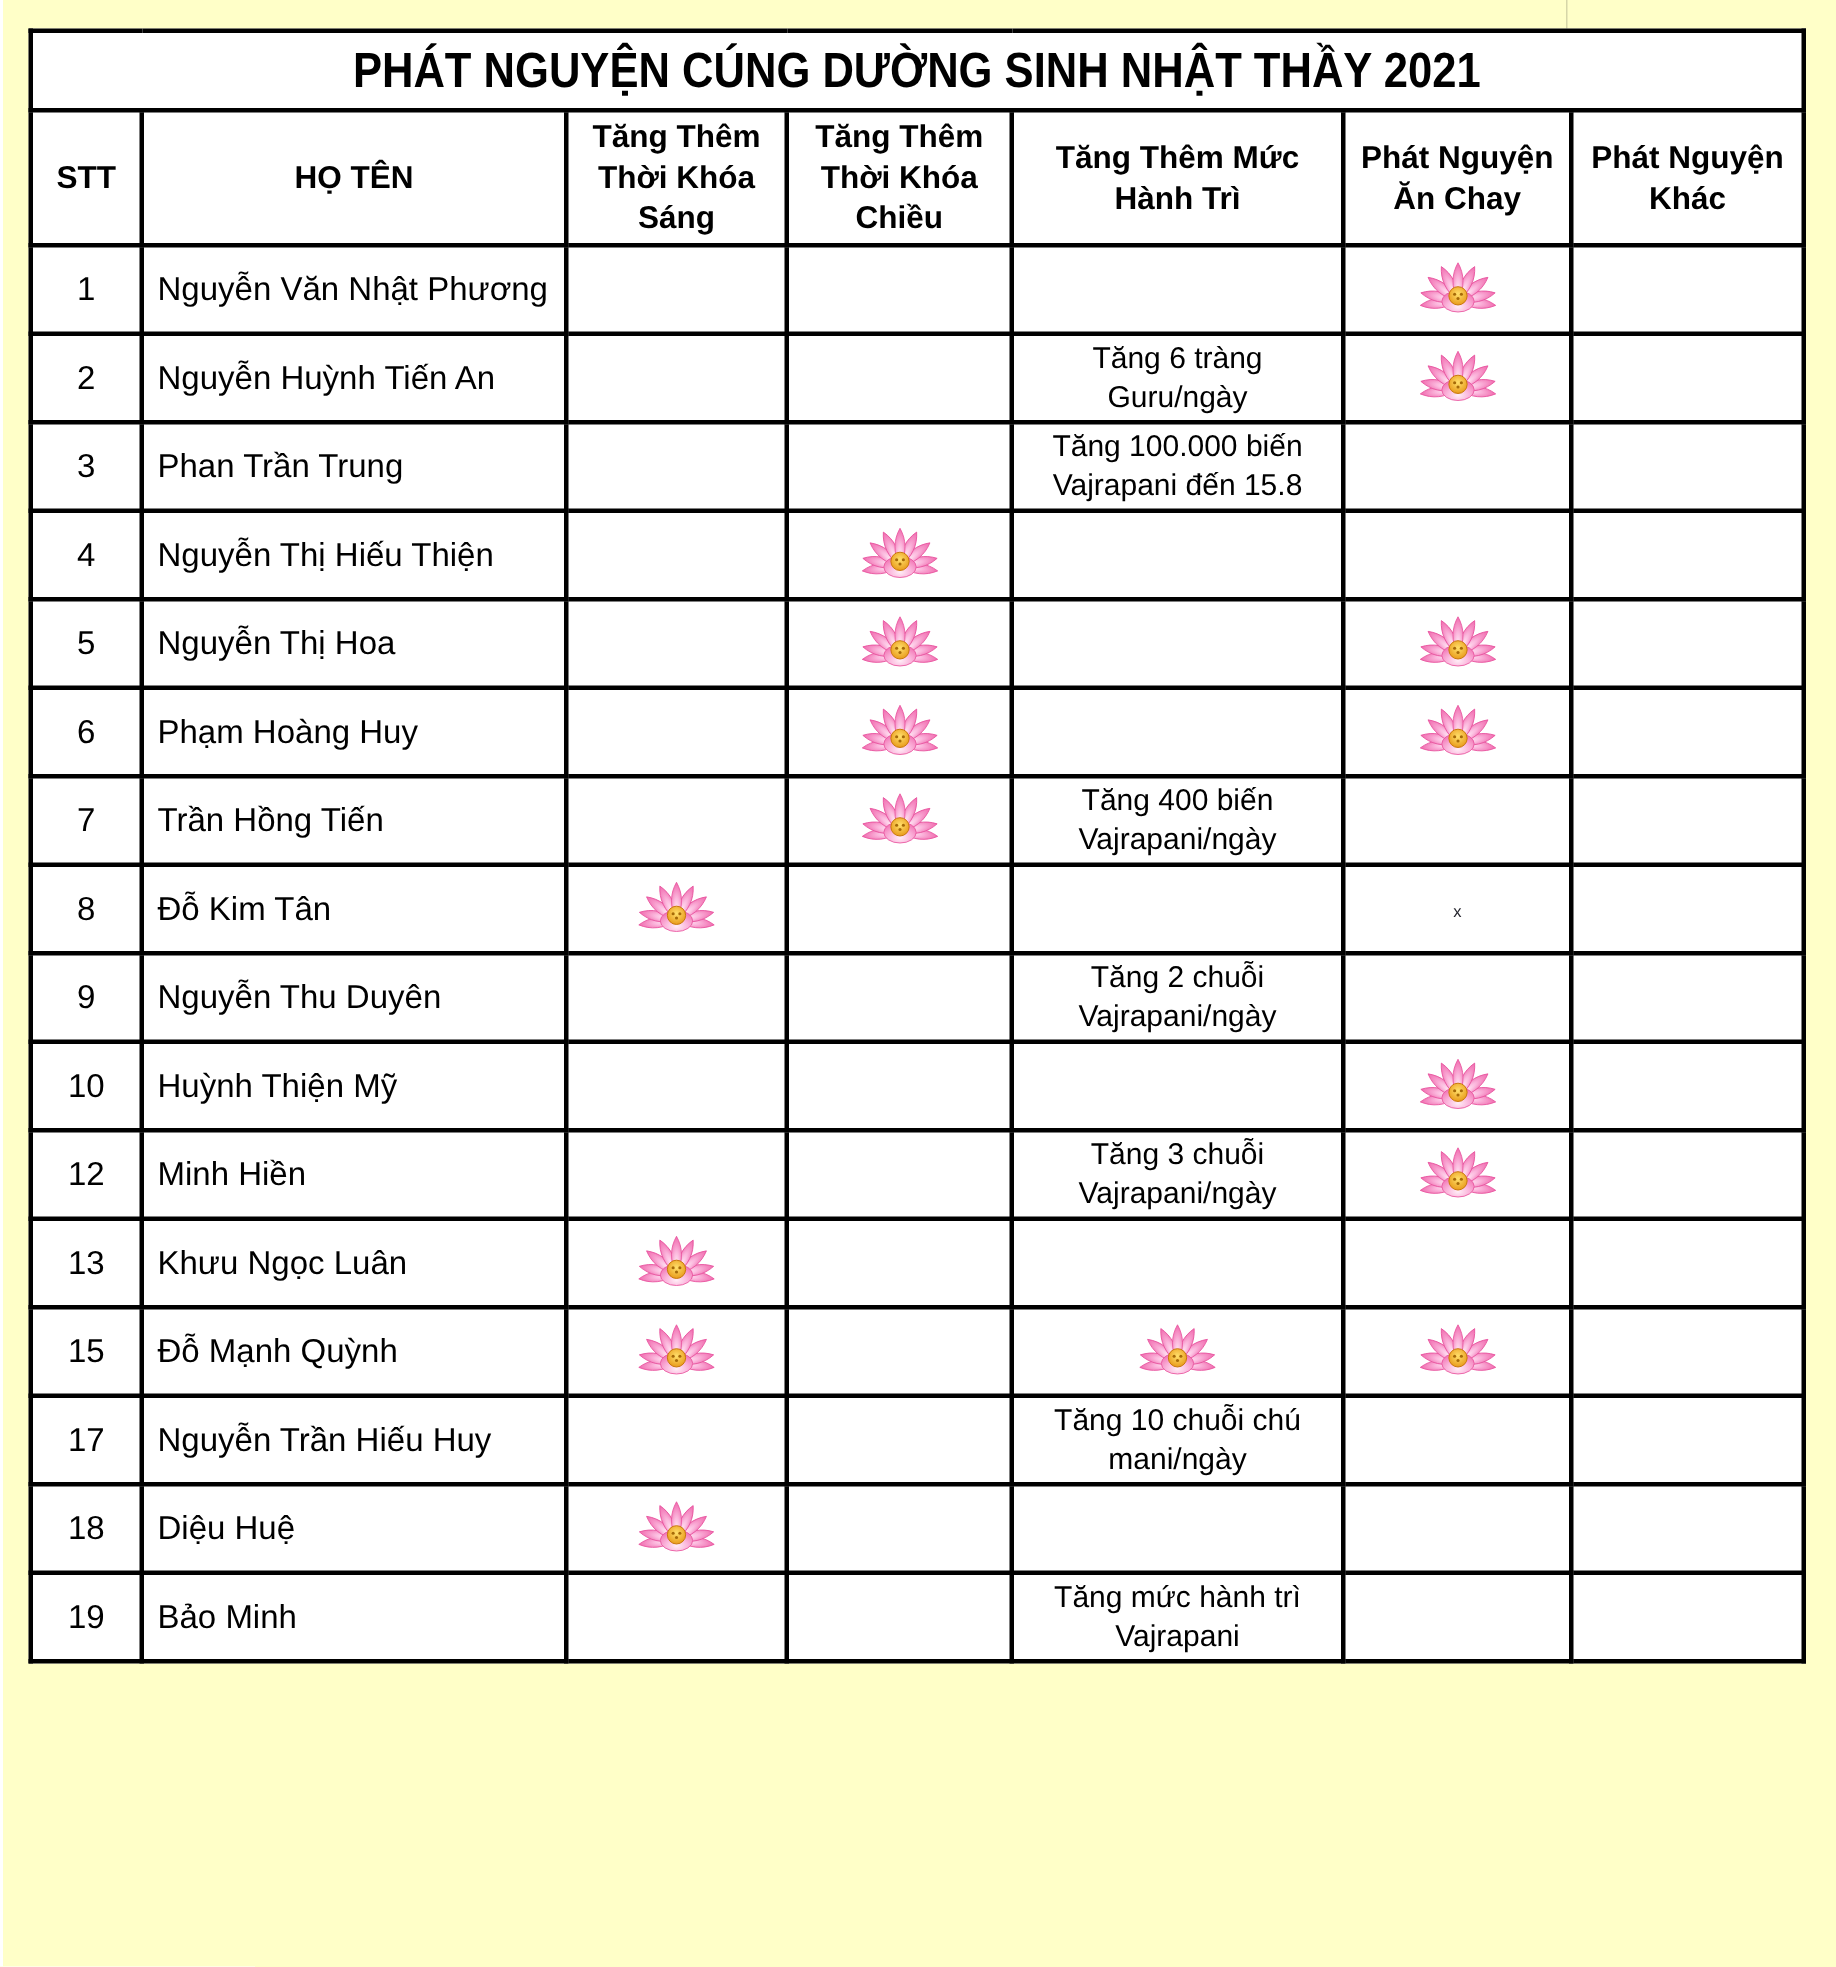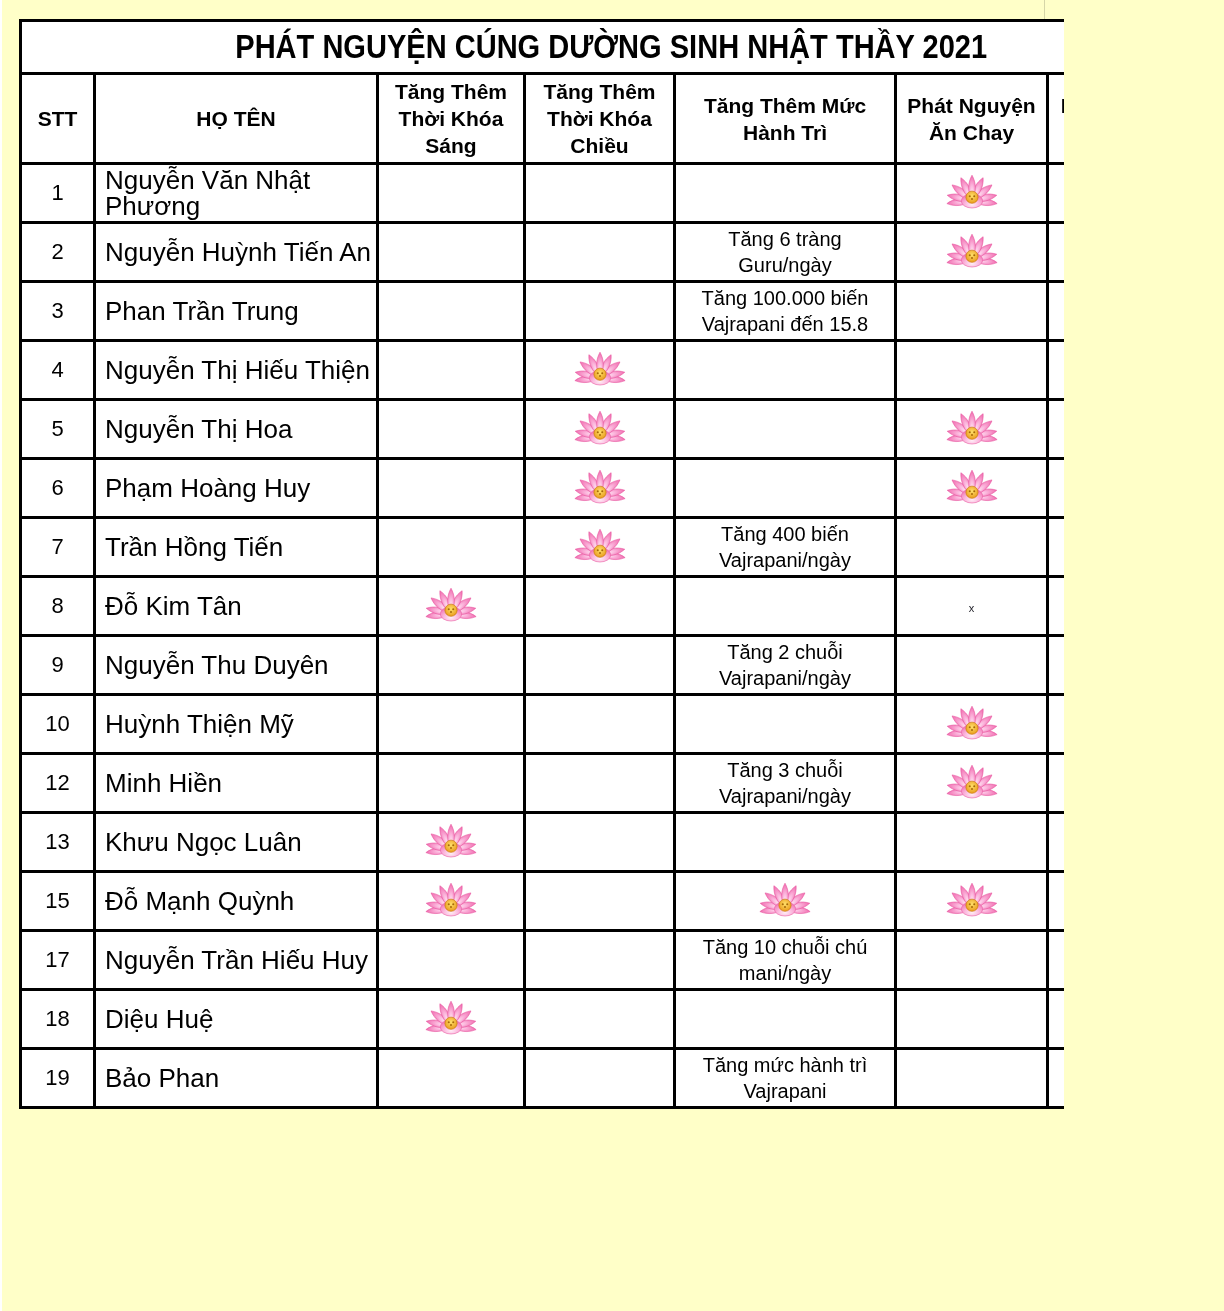--- a/index.html
+++ b/index.html
@@ -2,21 +2,21 @@
 <html><head>
 <meta charset="utf-8">
 <style>
   html,body{margin:0;padding:0;}
   body{
     width:1224px;height:1311px;
     background:#ffffc8;
     font-family:"Liberation Sans","DejaVu Sans",sans-serif;
     color:#000;
   }
-  .sheet{position:relative;width:1064px;height:1311px;overflow:hidden;}
+  .sheet{position:relative;width:1224px;height:1311px;overflow:hidden;}
   .left-sliver{position:absolute;left:0;top:0;width:2px;height:100%;background:#ffffff;}
   .gridline-v{position:absolute;left:1044px;top:0;width:1px;height:20px;background:#d6d6a8;}
 
   table.offering{
     position:absolute;left:19px;top:19px;
     width:1182px;
     border-collapse:collapse;
     table-layout:fixed;
     background:#ffffff;
   }
@@ -60,21 +60,21 @@
   tbody td{
     text-align:center;
     font-size:20px;
     line-height:26px;
     white-space:pre-line;
   }
   tbody td.col-stt{font-size:22px;}
   tbody td.col-name{
     text-align:left;
     padding-left:9px;
-    font-size:26px;
+    font-size:22px;
     white-space:normal;
   }
   .lotus{
     width:60px;height:44px;
     display:inline-block;
     vertical-align:middle;
   }
   .x-mark{
     font-size:11px;
     color:#26262e;
@@ -320,21 +320,21 @@
           <td class="col-sang"><svg viewBox="0 0 64 44" class="lotus">
               <use href="#lotus-shape"></use>
             </svg></td>
           <td class="col-chieu"></td>
           <td class="col-hanh-tri"></td>
           <td class="col-an-chay"></td>
           <td class="col-khac"></td>
         </tr>
         <tr>
           <td class="col-stt">19</td>
-          <td class="col-name">Bảo Phan</td>
+          <td class="col-name">Bảo Minh</td>
           <td class="col-sang"></td>
           <td class="col-chieu"></td>
           <td class="col-hanh-tri">Tăng mức hành trì
 Vajrapani</td>
           <td class="col-an-chay"></td>
           <td class="col-khac"></td>
         </tr>
       </tbody>
   </table>
 </div>

